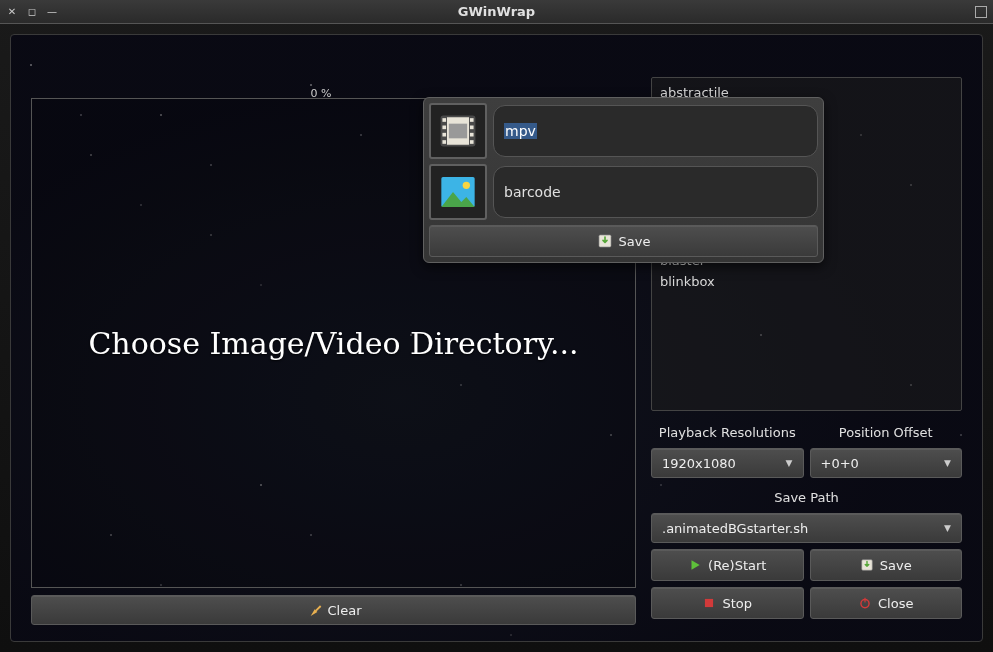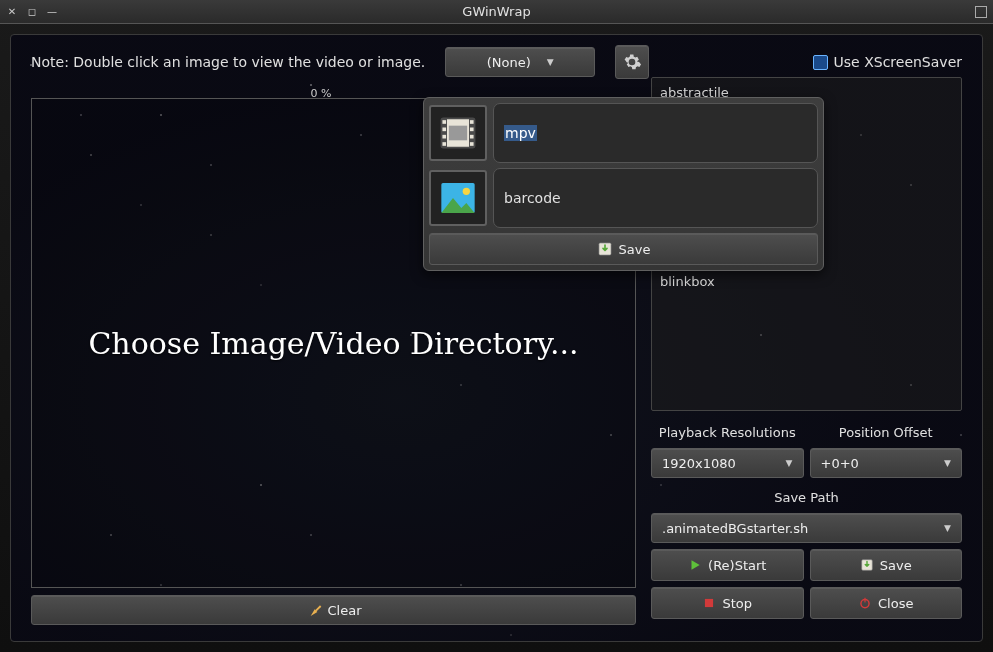--- a/index.html
+++ b/index.html
@@ -19,21 +19,21 @@
     .titlebar {
       height: 24px;
       background: linear-gradient(#3a3a3a, #2a2a2a);
       border-bottom: 1px solid #555;
       display: flex; align-items: center;
       position: relative;
       padding: 0 6px;
     }
     .titlebar .wbuttons { display: flex; gap: 8px; font-size: 10px; color: #ccc; }
     .titlebar .wbtn { cursor: pointer; width: 12px; text-align: center; }
-    .titlebar .title { position: absolute; left: 0; right: 0; text-align: center; font-weight: normal; font-size: 13px; pointer-events: none; }
+    .titlebar .title { position: absolute; left: 0; right: 0; text-align: center; font-weight: bold; font-size: 13px; pointer-events: none; }
     .titlebar .max { margin-left: auto; width: 12px; height: 12px; border: 1px solid #aaa; cursor: pointer; }
     .content {
       flex: 1;
       position: relative;
       margin: 10px;
       border: 1px solid #3a3a3a;
       border-radius: 4px;
       background: radial-gradient(ellipse at 40% 60%, rgba(80,90,120,0.15) 0%, rgba(10,10,20,0.9) 60%),
                   #05060c;
       overflow: hidden;
@@ -153,24 +153,24 @@
     }
     .popup-thumb {
       width: 58px; height: 56px;
       background: #222;
       border: 2px solid #606060;
       border-radius: 3px;
       display: flex; align-items: center; justify-content: center;
     }
     .popup-input {
       flex: 1;
-      height: 60px;
+      height: 52px;
       background: #2a2a2a;
       border: 1px solid #555;
-      border-radius: 7px;
+      border-radius: 12px;
       padding: 0 10px;
       display: flex; align-items: center;
       font-size: 14px;
     }
     .selected-text { background: #355a8a; color: #fff; padding: 0 1px; }
     .popup-save {
       width: 100%; justify-content: center; gap: 6px;
       height: 32px;
     }
 
@@ -197,36 +197,20 @@
       <span class="wbtn">✕</span>
       <span class="wbtn">◻</span>
       <span class="wbtn">—</span>
     </div>
     <div class="title">GWinWrap</div>
     <div class="max"></div>
   </div>
 
   <div class="content">
 
-    <div class="toprow">
-      <span class="note">Note: Double click an image to view the video or image.</span>
-      <div class="combo" style="width:150px; justify-content:center">
-        <span>(None)</span>
-        <span class="caret">▼</span>
-      </div>
-      <div class="btn gearbtn">
-        <svg width="20" height="20" viewBox="0 0 24 24" fill="#d0d0d0">
-            <path d="M12 8a4 4 0 100 8 4 4 0 000-8zm9 4a7 7 0 01-.1 1l2 1.6-2 3.4-2.4-.8a7 7 0 01-1.8 1l-.4 2.6h-4l-.4-2.6a7 7 0 01-1.8-1l-2.4.8-2-3.4 2-1.6A7 7 0 015 12a7 7 0 01.1-1l-2-1.6 2-3.4 2.4.8a7 7 0 011.8-1L9.7 3h4l.4 2.6a7 7 0 011.8 1l2.4-.8 2 3.4-2 1.6c.06.4.1.7.1 1z"></path>
-          </svg>
-      </div>
-      <label class="checkbox">
-        <span class="box"></span>
-        <span>Use XScreenSaver</span>
-      </label>
-    </div>
 
     <div class="progressbar-label">0 %</div>
 
     <div class="choose-area">
       <span class="choose-label">Choose Image/Video Directory...</span>
     </div>
 
     <div class="btn clear-btn">
       <span>
         <svg width="16" height="16" viewBox="0 0 24 24">

